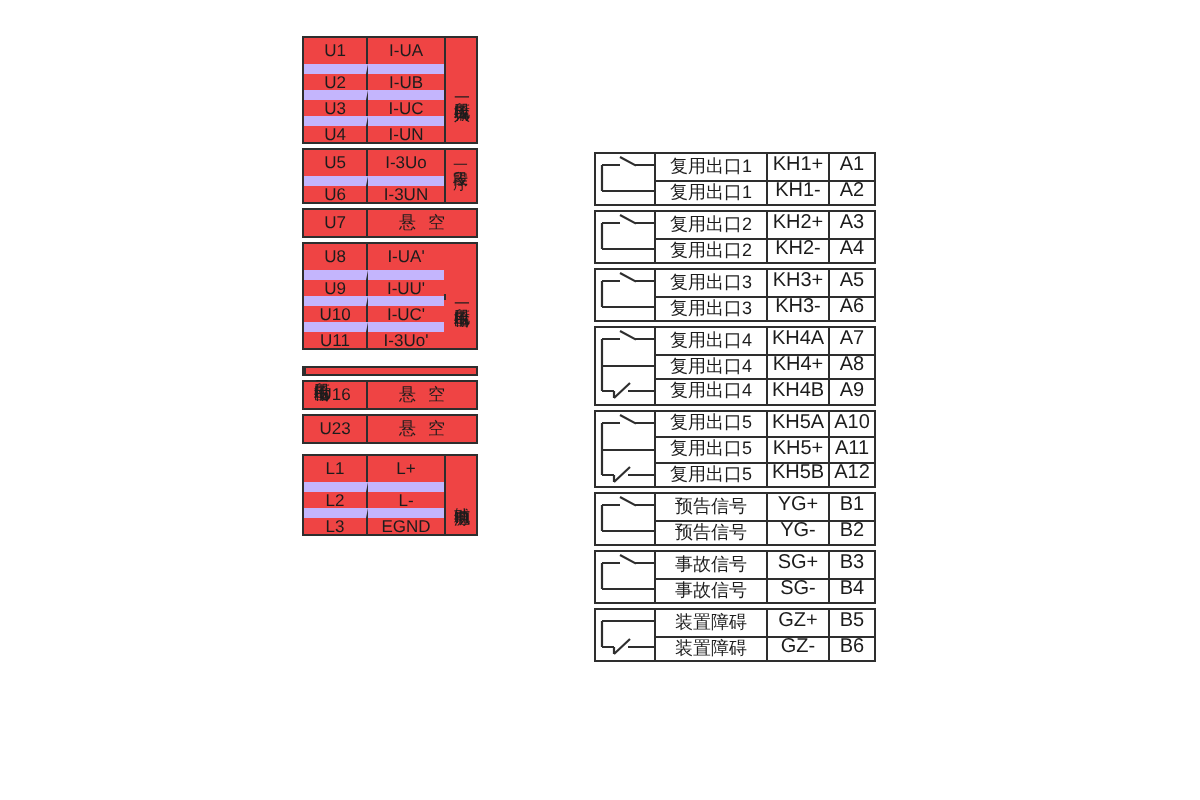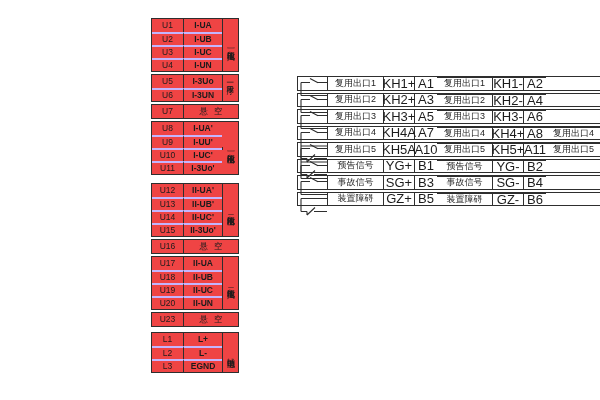--- a/index.html
+++ b/index.html
@@ -6,38 +6,38 @@
   .canvas{position:relative;width:600px;height:400px;background:#ffffff;overflow:hidden;
           font-family:"Liberation Sans","DejaVu Sans",sans-serif;color:#1c1c1c;}
 
   
   .ltable{position:absolute;left:151px;top:18px;}
   .lgroup{display:flex;border:1.5px solid #2e2e2e;margin-bottom:2px;background:#ef4444;}
   .lgroup.gap-big{margin-bottom:8px;align-items:center;}
   .lgroup.gap-med{margin-bottom:5px;align-items:center;}
   .lrows{display:flex;flex-direction:column;}
   .lrow{display:flex;height:13px;}
-  .lrow:not(:first-child) .lc{border-top:2px solid #c4b5fd;}
+  .lrow:not(:first-child) .lc{border-top:5px solid #c4b5fd;}
   .lc{display:flex;align-items:center;justify-content:center;font-size:8.5px;line-height:1;box-sizing:border-box;}
   .lc.term{width:32px;border-right:1px solid #2e2e2e;}
-  .lc.val{width:38px;font-weight:bold;}
+  .lc.val{width:38px;}
   .lc.merged{width:54px;letter-spacing:6px;text-indent:6px;}
   .lside{width:15px;border-left:1px solid #2e2e2e;display:flex;align-items:center;justify-content:center;box-sizing:border-box;}
   .vtext{writing-mode:vertical-lr;text-orientation:upright;font-size:8px;line-height:8px;letter-spacing:0.5px;}
   .vtext.wrap2{height:21px;font-size:7.5px;line-height:7.5px;letter-spacing:1px;}
 
   
   .rtable{position:absolute;left:297px;top:76px;}
   .rgroup{display:flex;border:1.5px solid #2e2e2e;margin-bottom:2px;background:#fff;}
   .rsym{width:30px;position:relative;border-right:1px solid #2e2e2e;box-sizing:border-box;}
   .rsym svg{position:absolute;left:0;top:0;}
-  .rrows{display:flex;flex-direction:row;}
+  .rrows{display:flex;flex-direction:column;}
   .rrow{display:flex;height:12.5px;}
   .rrow:not(:first-child) .rc{border-top:1px solid #2e2e2e;}
-  .rc{display:flex;align-items:center;justify-content:center;font-size:13px;line-height:1;box-sizing:border-box;}
+  .rc{display:flex;align-items:center;justify-content:center;font-size:10px;line-height:1;box-sizing:border-box;}
   .rc.lab{width:56px;border-right:1px solid #2e2e2e;font-size:9px;}
   .rc.kh{width:31px;border-right:1px solid #2e2e2e;}
   .rc.a{width:22px;text-align:center;}
 </style>
 </head>
 <body>
 
 <div class="canvas">
 
   <div class="ltable">
@@ -109,75 +109,34 @@
             <div class="lc term">U11</div>
             <div class="lc val">I-3Uo'</div>
           </div>
       </div>
       <div class="lside">
           <span class="vtext">一段电压输出</span>
         </div>
     </div>
 
     <div class="lgroup">
-      <div class="lrows">
-        <div class="lrow">
-            <div class="lc term">U12</div>
-            <div class="lc val">II-UA'</div>
-          </div>
-        <div class="lrow">
-            <div class="lc term">U13</div>
-            <div class="lc val">II-UB'</div>
-          </div>
-        <div class="lrow">
-            <div class="lc term">U14</div>
-            <div class="lc val">II-UC'</div>
-          </div>
-        <div class="lrow">
-            <div class="lc term">U15</div>
-            <div class="lc val">II-3Uo'</div>
-          </div>
-      </div>
       <div class="lside">
           <span class="vtext">二段电压输出</span>
         </div>
     </div>
 
     <div class="lgroup">
       <div class="lrows">
         <div class="lrow">
             <div class="lc term">U16</div>
             <div class="lc merged">悬空</div>
           </div>
       </div>
     </div>
 
-    <div class="lgroup">
-      <div class="lrows">
-        <div class="lrow">
-            <div class="lc term">U17</div>
-            <div class="lc val">II-UA</div>
-          </div>
-        <div class="lrow">
-            <div class="lc term">U18</div>
-            <div class="lc val">II-UB</div>
-          </div>
-        <div class="lrow">
-            <div class="lc term">U19</div>
-            <div class="lc val">II-UC</div>
-          </div>
-        <div class="lrow">
-            <div class="lc term">U20</div>
-            <div class="lc val">II-UN</div>
-          </div>
-      </div>
-      <div class="lside">
-          <span class="vtext">二段电压输入</span>
-        </div>
-    </div>
 
 
     <div class="lgroup gap-med">
       <div class="lrows">
         <div class="lrow">
             <div class="lc term">U23</div>
             <div class="lc merged">悬空</div>
           </div>
       </div>
     </div>

